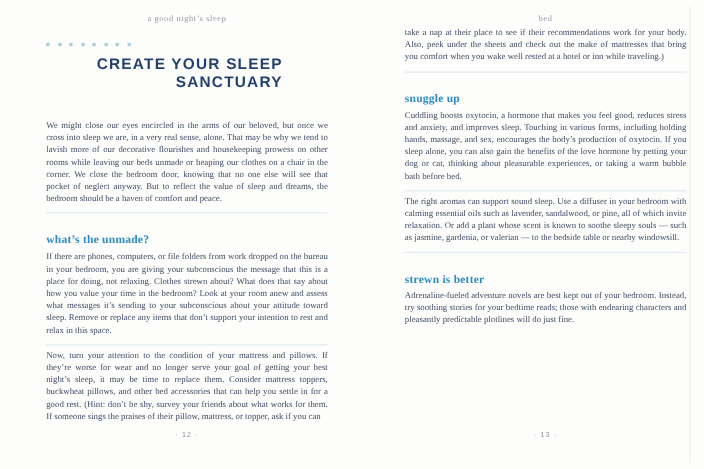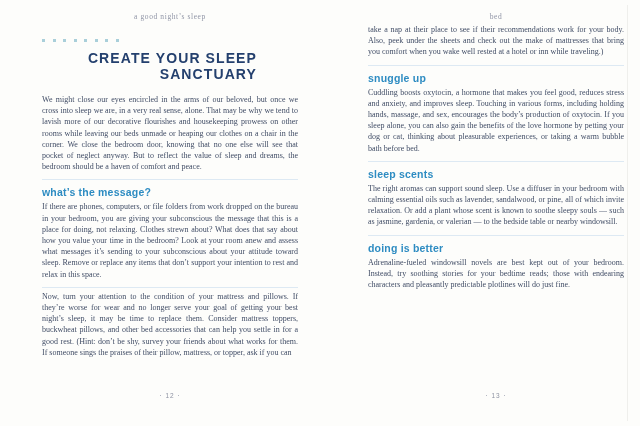--- a/index.html
+++ b/index.html
@@ -56,32 +56,32 @@
     text-align: right;
   }
 
   .para {
     font-size: 8px;
     line-height: 11.2px;
     text-align: justify;
     color: #414d66;
     margin: 0;
   }
-  .intro { margin-top: 12px; }
+  .intro { margin-top: 26px; }
   .continuation { margin-top: 4px; }
 
   .divider {
     border: none;
     border-top: 1px solid #dde9f3;
     height: 0;
     margin: 7px 0 0 0;
   }
   .section-heading {
-    margin-top: 7px;
-    font-family: Liberation Sans, sans-serif;
+    margin-top: 19px;
+    font-family: Liberation Serif, serif;
     font-weight: bold;
     font-size: 10.5px;
     line-height: 11px;
     letter-spacing: 0.2px;
     color: #2e8cc2;
   }
   .section-body { margin-top: 3px; }
 
   .page-number {
     position: absolute;
@@ -119,44 +119,43 @@
         <span class="dot"></span>
         <span class="dot"></span>
         <span class="dot"></span>
       </div>
 
     <h1 class="book-title" style="margin-bottom:0;">CREATE YOUR SLEEP SANCTUARY</h1>
 
     <p class="para intro">We might close our eyes encircled in the arms of our beloved, but once we cross into sleep we are, in a very real sense, alone. That may be why we tend to lavish more of our decorative flourishes and housekeeping prowess on other rooms while leaving our beds unmade or heaping our clothes on a chair in the corner. We close the bedroom door, knowing that no one else will see that pocket of neglect anyway. But to reflect the value of sleep and dreams, the bedroom should be a haven of comfort and peace.</p>
 
     <div class="divider"></div>
-    <div class="section-heading">what’s the message?</div>
+    <div class="section-heading">what’s the unmade?</div>
     <p class="para section-body">If there are phones, computers, or file folders from work dropped on the bureau in your bedroom, you are giving your subconscious the message that this is a place for doing, not relaxing. Clothes strewn about? What does that say about how you value your time in the bedroom? Look at your room anew and assess what messages it’s sending to your subconscious about your attitude toward sleep. Remove or replace any items that don’t support your intention to rest and relax in this space.</p>
 
     <div class="divider"></div>
     <p class="para section-body">Now, turn your attention to the condition of your mattress and pillows. If they’re worse for wear and no longer serve your goal of getting your best night’s sleep, it may be time to replace them. Consider mattress toppers, buckwheat pillows, and other bed accessories that can help you settle in for a good rest. (Hint: don’t be shy, survey your friends about what works for them. If someone sings the praises of their pillow, mattress, or topper, ask if you can</p>
 
     <div class="page-number">· 12 ·</div>
   </div>
 
   <div class="page page-right">
     <div class="running-header">bed</div>
 
     <p class="para continuation">take a nap at their place to see if their recommendations work for your body. Also, peek under the sheets and check out the make of mattresses that bring you comfort when you wake well rested at a hotel or inn while traveling.)</p>
 
     <div class="divider"></div>
     <div class="section-heading">snuggle up</div>
     <p class="para section-body">Cuddling boosts oxytocin, a hormone that makes you feel good, reduces stress and anxiety, and improves sleep. Touching in various forms, including holding hands, massage, and sex, encourages the body’s production of oxytocin. If you sleep alone, you can also gain the benefits of the love hormone by petting your dog or cat, thinking about pleasurable experiences, or taking a warm bubble bath before bed.</p>
 
     <div class="divider"></div>
-    <div class="section-heading">sleep scents</div>
     <p class="para section-body">The right aromas can support sound sleep. Use a diffuser in your bedroom with calming essential oils such as lavender, sandalwood, or pine, all of which invite relaxation. Or add a plant whose scent is known to soothe sleepy souls — such as jasmine, gardenia, or valerian — to the bedside table or nearby windowsill.</p>
 
     <div class="divider"></div>
-    <div class="section-heading">doing is better</div>
-    <p class="para section-body">Adrenaline-fueled windowsill novels are best kept out of your bedroom. Instead, try soothing stories for your bedtime reads; those with endearing characters and pleasantly predictable plotlines will do just fine.</p>
+    <div class="section-heading">strewn is better</div>
+    <p class="para section-body">Adrenaline-fueled adventure novels are best kept out of your bedroom. Instead, try soothing stories for your bedtime reads; those with endearing characters and pleasantly predictable plotlines will do just fine.</p>
 
     <div class="page-number">· 13 ·</div>
 
     <div class="page-edge-shadow"></div>
   </div>
 
 </div>
 
 </body></html>

